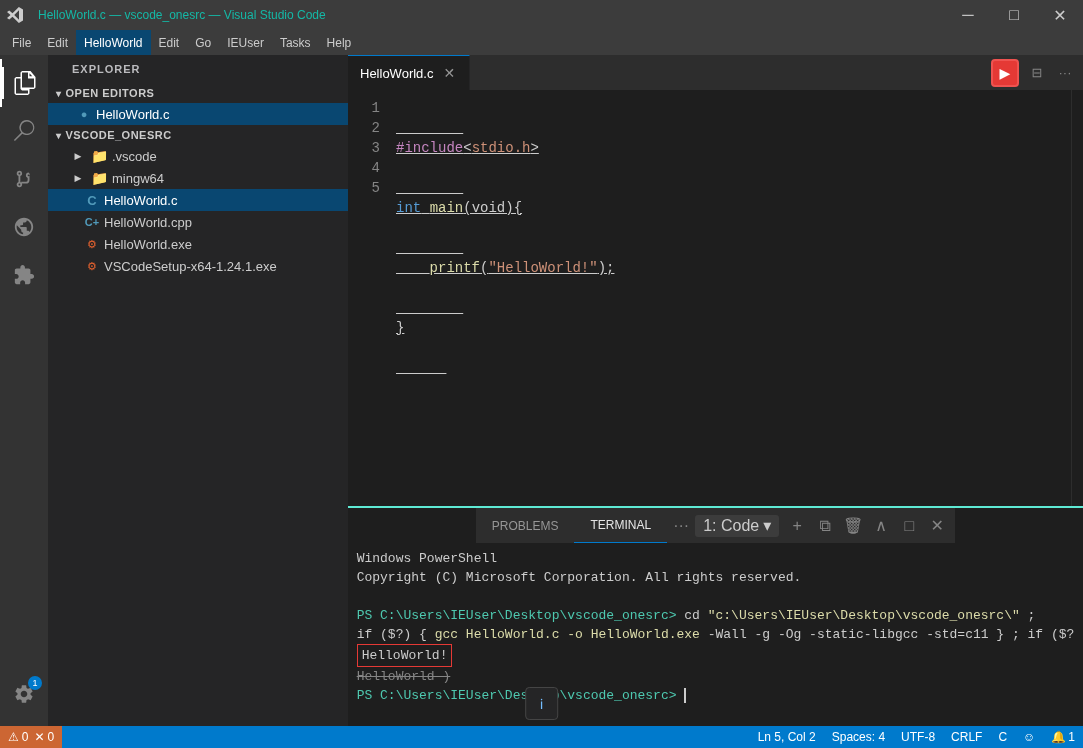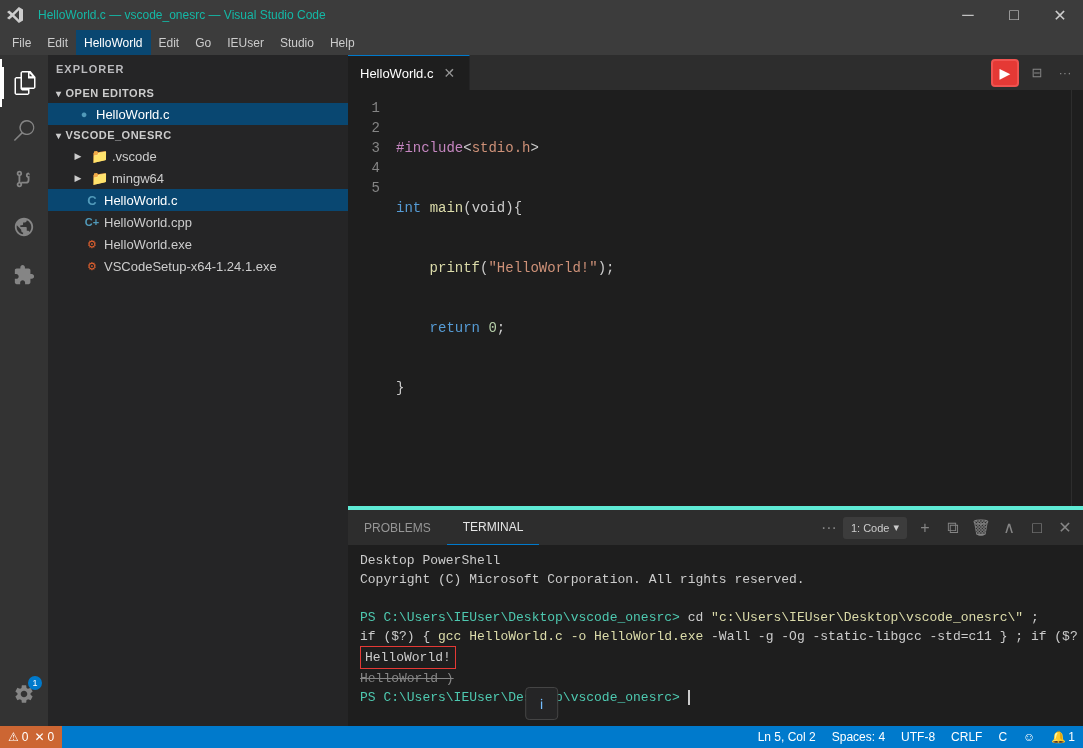--- a/index.html
+++ b/index.html
@@ -136,21 +136,21 @@
     
     #sidebar {
       width: 300px;
       background: #252526;
       display: flex;
       flex-direction: column;
       flex-shrink: 0;
       overflow: hidden;
     }
     #sidebar-header {
-      padding: 8px 8px;
+      padding: 8px 24px;
       font-size: 11px;
       font-weight: bold;
       color: #bbbbbe;
       text-transform: uppercase;
       letter-spacing: 1px;
     }
     .section-header {
       display: flex;
       align-items: center;
       padding: 4px 8px;
@@ -291,37 +291,39 @@
       flex-shrink: 0;
       padding-right: 8px;
       user-select: none;
     }
     .line-num { height: 20px; }
     #code-content {
       flex: 1;
       padding: 8px 8px;
       overflow: auto;
       white-space: pre;
+      text-decoration: underline;
     }
     .code-line { height: 20px; display: block; }
     .kw { color: #569cd6; }
     .fn { color: #dcdcaa; }
     .str { color: #ce9178; }
     .num { color: #b5cea8; }
     .inc { color: #c586c0; }
     .punct { color: #cccccc; }
 
     
     #panel {
       height: 220px;
       background: #1e1e1e;
       display: flex;
       flex-direction: column;
-      border-top: 4px solid #5eead4;
-      flex-shrink: 0;
+      border-top: 2px solid #5eead4;
+      flex-shrink: 0;
+      align-items: center;
     }
     #panel-tabs {
       display: flex;
       align-items: center;
       background: #2d2d2d;
       height: 35px;
       flex-shrink: 0;
     }
     .panel-tab {
       padding: 0 16px;
@@ -355,21 +357,21 @@
     }
     #panel-dropdown {
       display: flex;
       align-items: center;
       padding: 0 8px;
       background: #3c3c3c;
       height: 22px;
       border-radius: 3px;
       cursor: pointer;
       color: #cccccc;
-      font-size: 11px;
+      font-size: 16px;
       margin-right: 4px;
     }
     #panel-content {
       flex: 1;
       background: #1e1e1e;
       font-family: 'Consolas', 'Courier New', monospace;
       font-size: 13px;
       line-height: 19px;
       padding: 6px 12px;
       overflow-y: auto;
@@ -456,21 +458,21 @@
   </div>
 </div>
 
 <div id="menubar">
   <div class="menu-item">File</div>
   <div class="menu-item">Edit</div>
   <div class="menu-item active">HelloWorld</div>
   <div class="menu-item">Edit</div>
   <div class="menu-item">Go</div>
   <div class="menu-item">IEUser</div>
-  <div class="menu-item">Studio</div>
+  <div class="menu-item">Tasks</div>
   <div class="menu-item">Help</div>
 </div>
 
 <div id="main">
 
   <div id="activity-bar">
     <div class="activity-icon active" title="Explorer">
       <svg width="24" height="24" viewBox="0 0 24 24" fill="currentColor">
           <path d="M17.5 0H9L7.5 1.5v4.5H3L1.5 7.5v15L3 24h12l1.5-1.5V18H21l1.5-1.5V6l-5-6zM15 22.5H3V7.5h4.5V18l1.5 1.5H15v3zm6-6H9V1.5l.75-.001h5.25V7.5H21v9zm-4.5-12V2.25L19.25 5.25H16.5z"></path>
         </svg>
@@ -580,21 +582,20 @@
         <div class="line-num">1</div>
         <div class="line-num">2</div>
         <div class="line-num">3</div>
         <div class="line-num">4</div>
         <div class="line-num">5</div>
       </div>
       <div id="code-content">
         <span class="code-line"><span class="inc">#include</span><span class="punct">&lt;</span><span class="str">stdio.h</span><span class="punct">&gt;</span></span>
         <span class="code-line"><span class="kw">int</span> <span class="fn">main</span><span class="punct">(void){</span></span>
         <span class="code-line">    <span class="fn">printf</span><span class="punct">(</span><span class="str">"HelloWorld!"</span><span class="punct">);</span></span>
-        <span class="code-line">    <span class="kw">return</span> <span class="num">0</span><span class="punct">;</span></span>
         <span class="code-line"><span class="punct">}</span></span>
       </div>
       <div id="minimap"></div>
     </div>
 
     <div id="panel">
       <div id="panel-tabs">
         <div class="panel-tab">PROBLEMS</div>
         <div class="panel-tab active">TERMINAL</div>
         <div id="panel-controls">
@@ -605,21 +606,21 @@
           </div>
           <div class="panel-ctrl-btn">+</div>
           <div class="panel-ctrl-btn">⧉</div>
           <div class="panel-ctrl-btn">🗑</div>
           <div class="panel-ctrl-btn">∧</div>
           <div class="panel-ctrl-btn">□</div>
           <div class="panel-ctrl-btn">✕</div>
         </div>
       </div>
       <div id="panel-content">
-        <div class="terminal-line">Desktop PowerShell</div>
+        <div class="terminal-line">Windows PowerShell</div>
         <div class="terminal-line">Copyright (C) Microsoft Corporation. All rights reserved.</div>
         <div class="terminal-line">&nbsp;</div>
         <div class="terminal-line"><span style="color:#4ec9b0;">PS C:\Users\IEUser\Desktop\vscode_onesrc&gt;</span> cd <span style="color:#dcdcaa;">"c:\Users\IEUser\Desktop\vscode_onesrc\"</span> ;</div>
         <div class="terminal-line">if ($?) { <span style="color:#dcdcaa;">gcc HelloWorld.c -o HelloWorld.exe</span> -Wall -g -Og -static-libgcc -std=c11 } ; if ($?</div>
         <div class="terminal-line"><span class="hello-box">HelloWorld!</span></div>
         <div class="terminal-line"><span style="text-decoration: line-through; color:#858585;">HelloWorld )</span></div>
         <div class="terminal-line"><span style="color:#4ec9b0;">PS C:\Users\IEUser\Desktop\vscode_onesrc&gt;</span> <span style="border-left: 2px solid #cccccc;">&nbsp;</span></div>
       </div>
     </div>
   </div>

